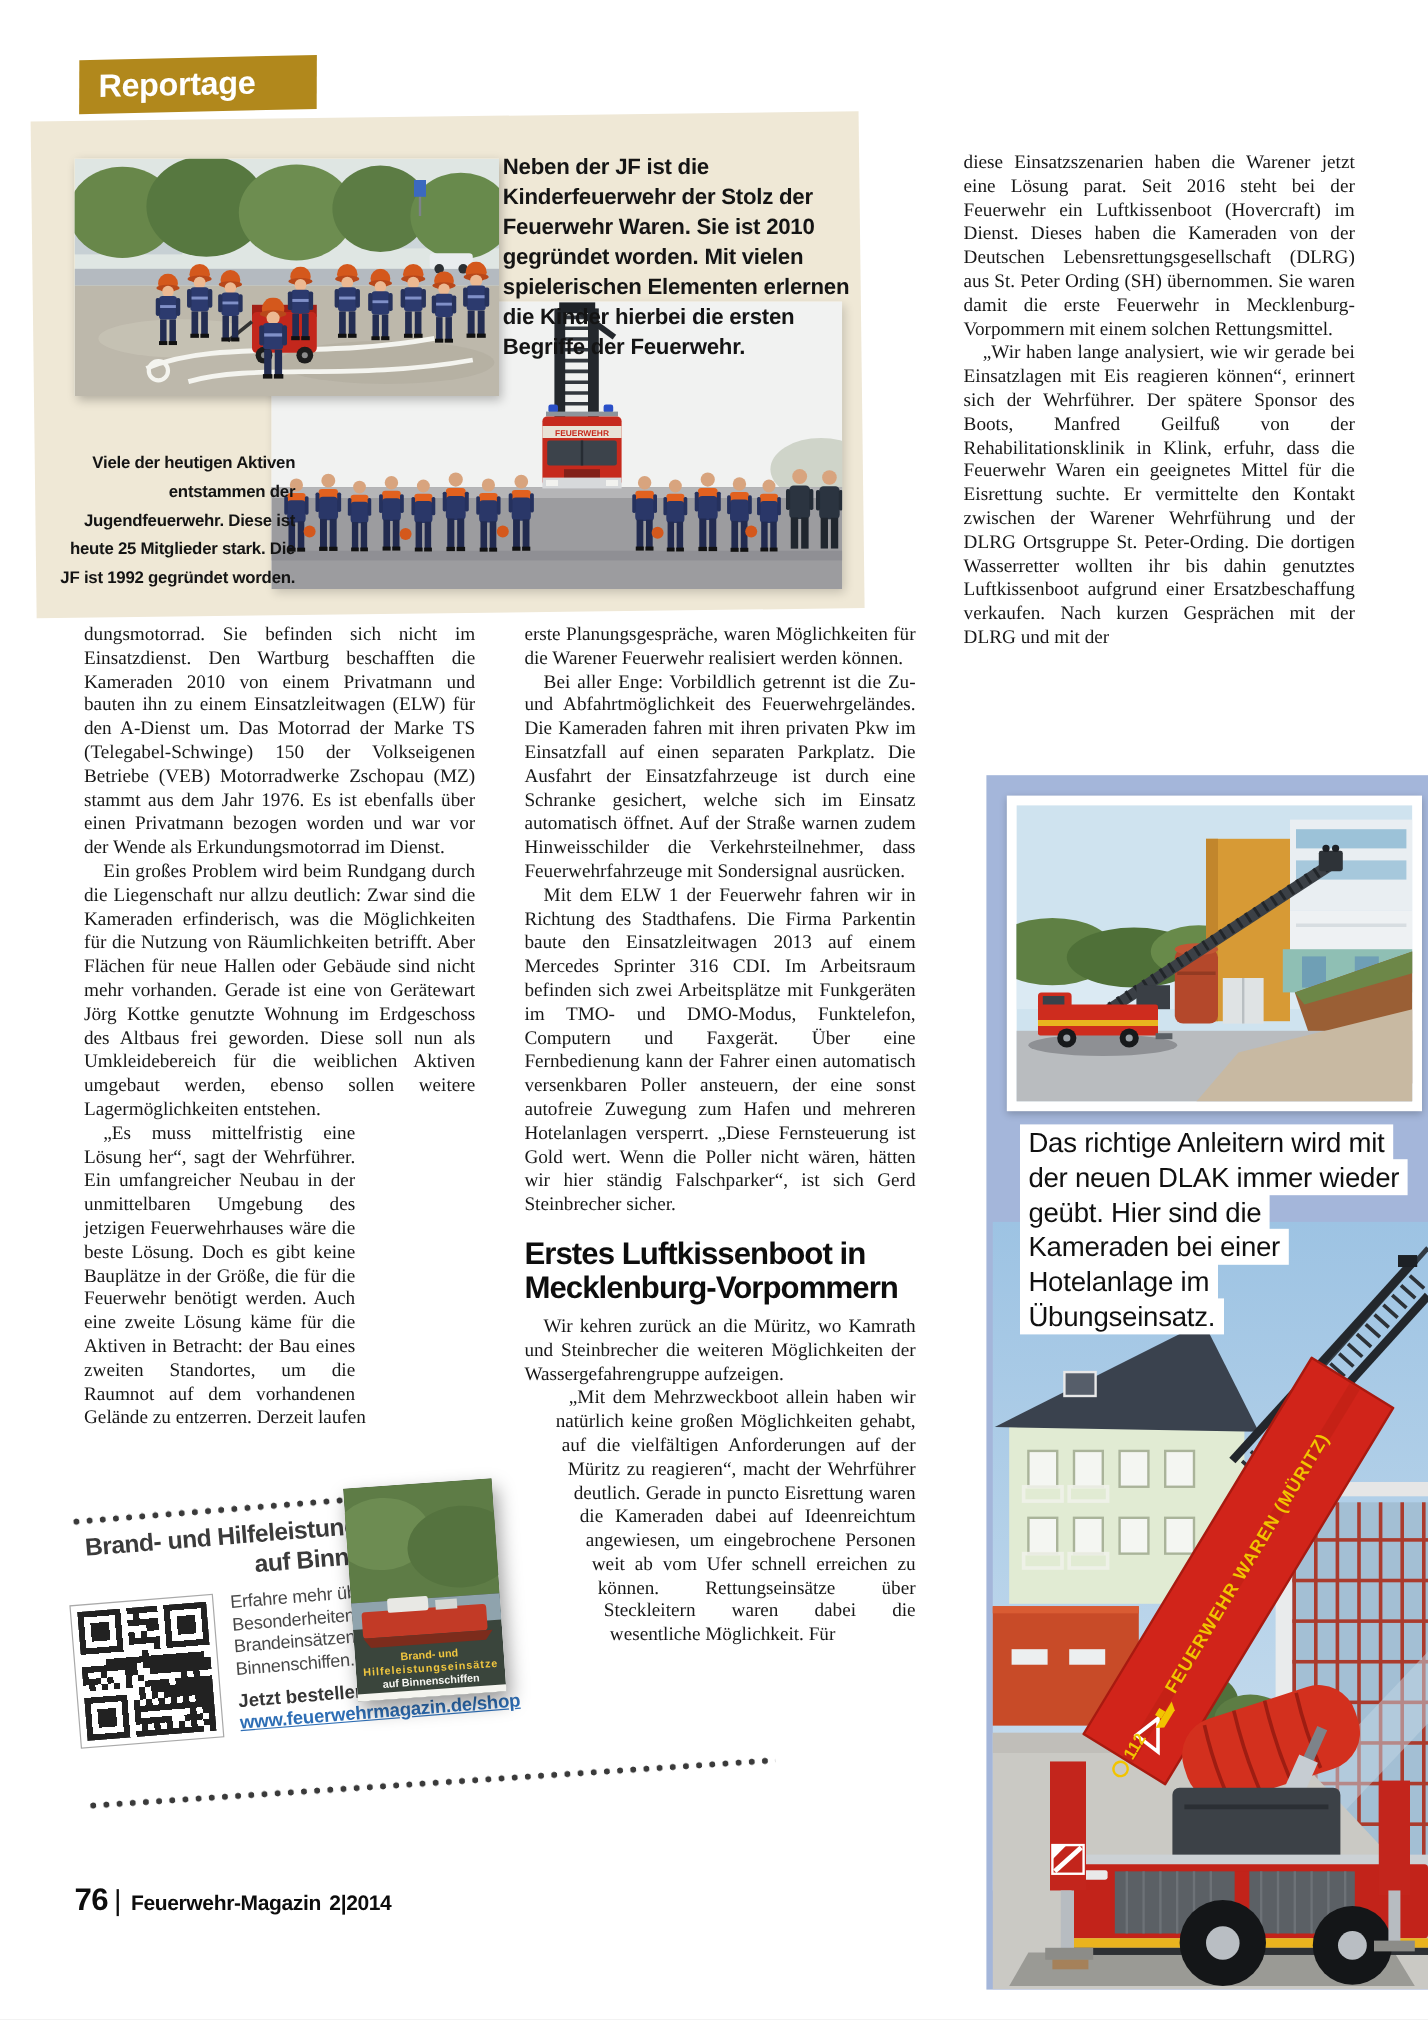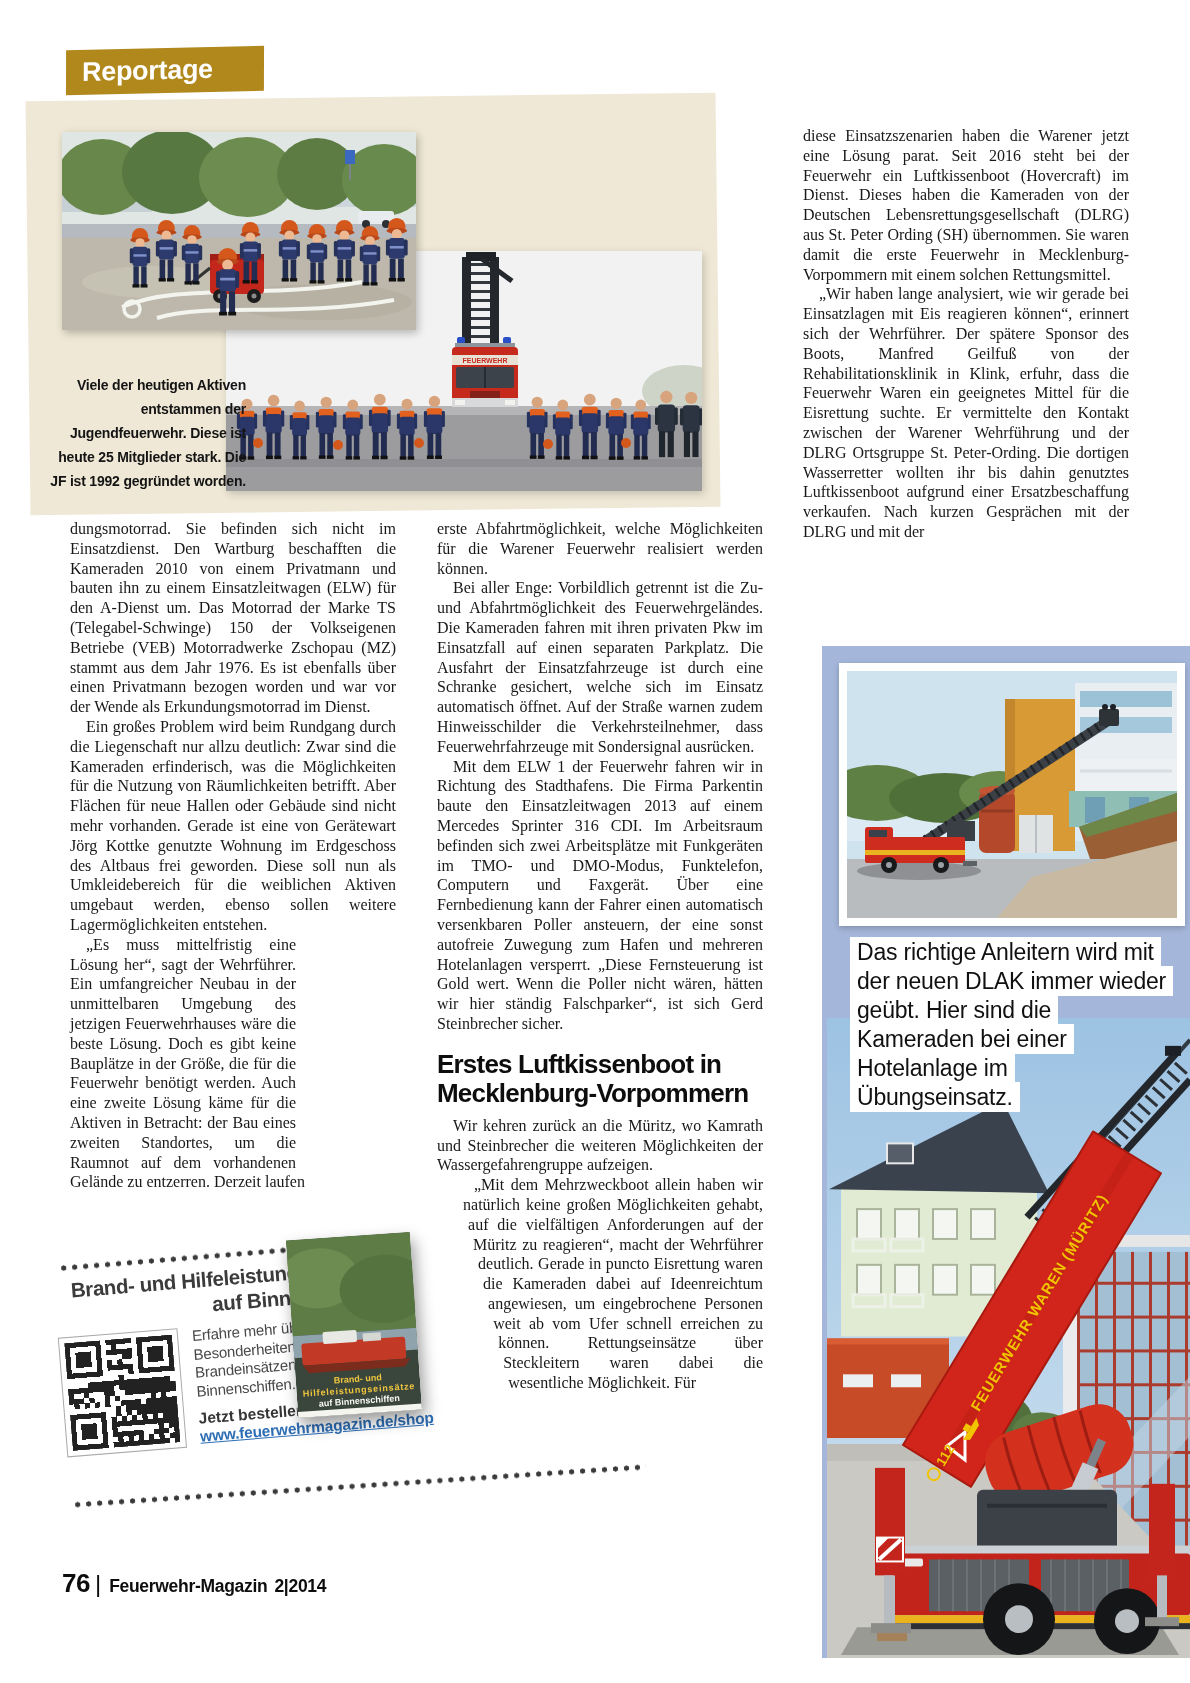--- a/index.html
+++ b/index.html
@@ -242,30 +242,31 @@
       <use href="#kid" transform="translate(215,88) scale(1.55)" width="16" height="40"></use>
       <use href="#kid" transform="translate(243,92) scale(1.5)" width="16" height="40"></use>
       <use href="#kid" transform="translate(270,88) scale(1.55)" width="16" height="40"></use>
       <use href="#kid" transform="translate(296,94) scale(1.5)" width="16" height="40"></use>
       <use href="#kid" transform="translate(322,86) scale(1.6)" width="16" height="40"></use>
       <use href="#kid" transform="translate(176,90) scale(1.55)" width="16" height="40"></use>
       <use href="#kid" transform="translate(152,116) scale(1.7)" width="16" height="40"></use>
     </svg>
   </div>
 
+  <div id="cap-tr" class="cap">Neben der JF ist die Kinderfeuerwehr der Stolz der Feuerwehr Waren. Sie ist 2010 gegründet worden. Mit vielen spielerischen Elementen erlernen die Kinder hierbei die ersten Begriffe der Feuerwehr.</div>
   <div id="cap-left" class="cap">Viele der heutigen Aktiven entstammen der Jugendfeuerwehr. Diese ist heute 25 Mitglieder stark. Die JF ist 1992 gegründet worden.</div>
 
   <div id="col1" class="col">
     <p class="jtext">dungsmotorrad. Sie befinden sich nicht im Einsatzdienst. Den Wartburg beschafften die Kameraden 2010 von einem Privatmann und bauten ihn zu einem Einsatzleitwagen (ELW) für den A-Dienst um. Das Motorrad der Marke TS (Telegabel-Schwinge) 150 der Volkseigenen Betriebe (VEB) Motorradwerke Zschopau (MZ) stammt aus dem Jahr 1976. Es ist ebenfalls über einen Privatmann bezogen worden und war vor der Wende als Erkundungsmotorrad im Dienst.</p>
     <p class="jtext ind">Ein großes Problem wird beim Rundgang durch die Liegenschaft nur allzu deutlich: Zwar sind die Kameraden erfinderisch, was die Möglichkeiten für die Nutzung von Räumlichkeiten betrifft. Aber Flächen für neue Hallen oder Gebäude sind nicht mehr vorhanden. Gerade ist eine von Gerätewart Jörg Kottke genutzte Wohnung im Erdgeschoss des Altbaus frei geworden. Diese soll nun als Umkleidebereich für die weiblichen Aktiven umgebaut werden, ebenso sollen weitere Lagermöglichkeiten entstehen.</p>
     <p class="jtext ind"><span class="cutR"></span><span>„Es muss mittelfristig eine Lösung her“, sagt der Wehrführer. Ein umfangreicher Neubau in der unmittelbaren Umgebung des jetzigen Feuerwehrhauses wäre die beste Lösung. Doch es gibt keine Bauplätze in der Größe, die für die Feuerwehr benötigt werden. Auch eine zweite Lösung käme für die Aktiven in Betracht: der Bau eines zweiten Standortes, um die Raumnot auf dem vorhandenen Gelände zu entzerren. Derzeit laufen</span></p>
   </div>
 
   <div id="col2" class="col">
-    <p class="jtext">erste Abfahrtmöglichkeit, welche Möglichkeiten für die Warener Feuerwehr realisiert werden können.</p>
+    <p class="jtext">erste Planungsgespräche, waren Möglichkeiten für die Warener Feuerwehr realisiert werden können.</p>
     <p class="jtext ind">Bei aller Enge: Vorbildlich getrennt ist die Zu- und Abfahrtmöglichkeit des Feuerwehrgeländes. Die Kameraden fahren mit ihren privaten Pkw im Einsatzfall auf einen separaten Parkplatz. Die Ausfahrt der Einsatzfahrzeuge ist durch eine Schranke gesichert, welche sich im Einsatz automatisch öffnet. Auf der Straße warnen zudem Hinweisschilder die Verkehrsteilnehmer, dass Feuerwehrfahrzeuge mit Sondersignal ausrücken.</p>
     <p class="jtext ind">Mit dem ELW 1 der Feuerwehr fahren wir in Richtung des Stadthafens. Die Firma Parkentin baute den Einsatzleitwagen 2013 auf einem Mercedes Sprinter 316 CDI. Im Arbeitsraum befinden sich zwei Arbeitsplätze mit Funkgeräten im TMO- und DMO-Modus, Funktelefon, Computern und Faxgerät. Über eine Fernbedienung kann der Fahrer einen automatisch versenkbaren Poller ansteuern, der eine sonst autofreie Zuwegung zum Hafen und mehreren Hotelanlagen versperrt. „Diese Fernsteuerung ist Gold wert. Wenn die Poller nicht wären, hätten wir hier ständig Falschparker“, ist sich Gerd Steinbrecher sicher.</p>
     <h2 class="headline">Erstes Luftkissenboot in Mecklenburg-Vorpommern</h2>
     <p class="jtext ind">Wir kehren zurück an die Müritz, wo Kamrath und Steinbrecher die weiteren Möglichkeiten der Wassergefahrengruppe aufzeigen.</p>
     <p class="jtext ind"><span class="cutL"></span><span>„Mit dem Mehrzweckboot allein haben wir natürlich keine großen Möglichkeiten gehabt, auf die vielfältigen Anforderungen auf der Müritz zu reagieren“, macht der Wehrführer deutlich. Gerade in puncto Eisrettung waren die Kameraden dabei auf Ideenreichtum angewiesen, um eingebrochene Personen weit ab vom Ufer schnell erreichen zu können. Rettungseinsätze über Steckleitern waren dabei die wesentliche Möglichkeit. Für</span></p>
   </div>
 
   <div id="col3" class="col">
     <p class="jtext">diese Einsatzszenarien haben die Warener jetzt eine Lösung parat. Seit 2016 steht bei der Feuerwehr ein Luftkissenboot (Hovercraft) im Dienst. Dieses haben die Kameraden von der Deutschen Lebensrettungsgesellschaft (DLRG) aus St. Peter Ording (SH) übernommen. Sie waren damit die erste Feuerwehr in Mecklenburg-Vorpommern mit einem solchen Rettungsmittel.</p>
     <p class="jtext ind">„Wir haben lange analysiert, wie wir gerade bei Einsatzlagen mit Eis reagieren können“, erinnert sich der Wehrführer. Der spätere Sponsor des Boots, Manfred Geilfuß von der Rehabilitationsklinik in Klink, erfuhr, dass die Feuerwehr Waren ein geeignetes Mittel für die Eisrettung suchte. Er vermittelte den Kontakt zwischen der Warener Wehrführung und der DLRG Ortsgruppe St. Peter-Ording. Die dortigen Wasserretter wollten ihr bis dahin genutztes Luftkissenboot aufgrund einer Ersatzbeschaffung verkaufen. Nach kurzen Gesprächen mit der DLRG und mit der</p>

